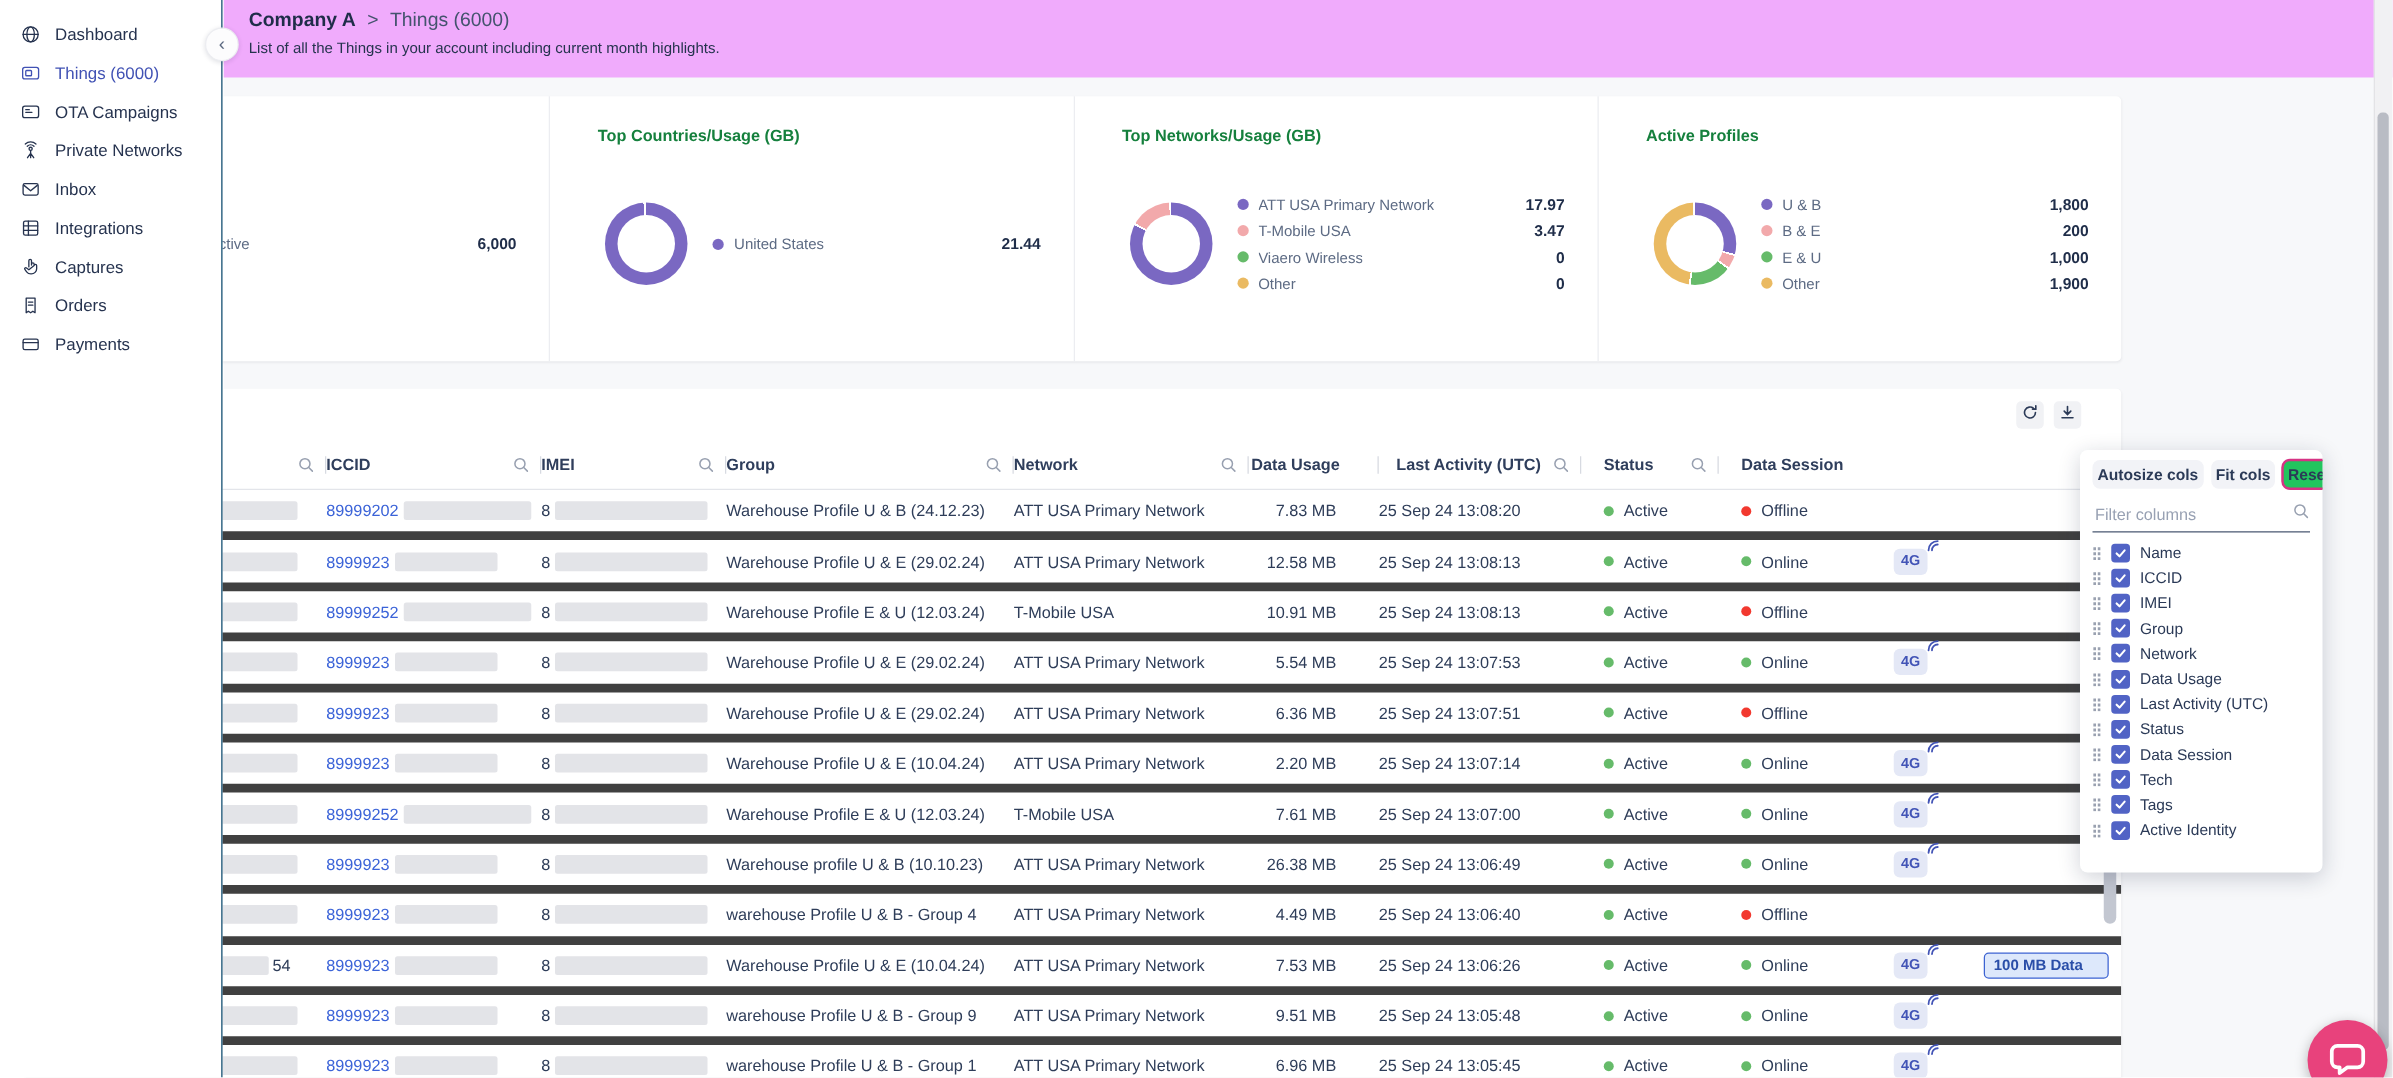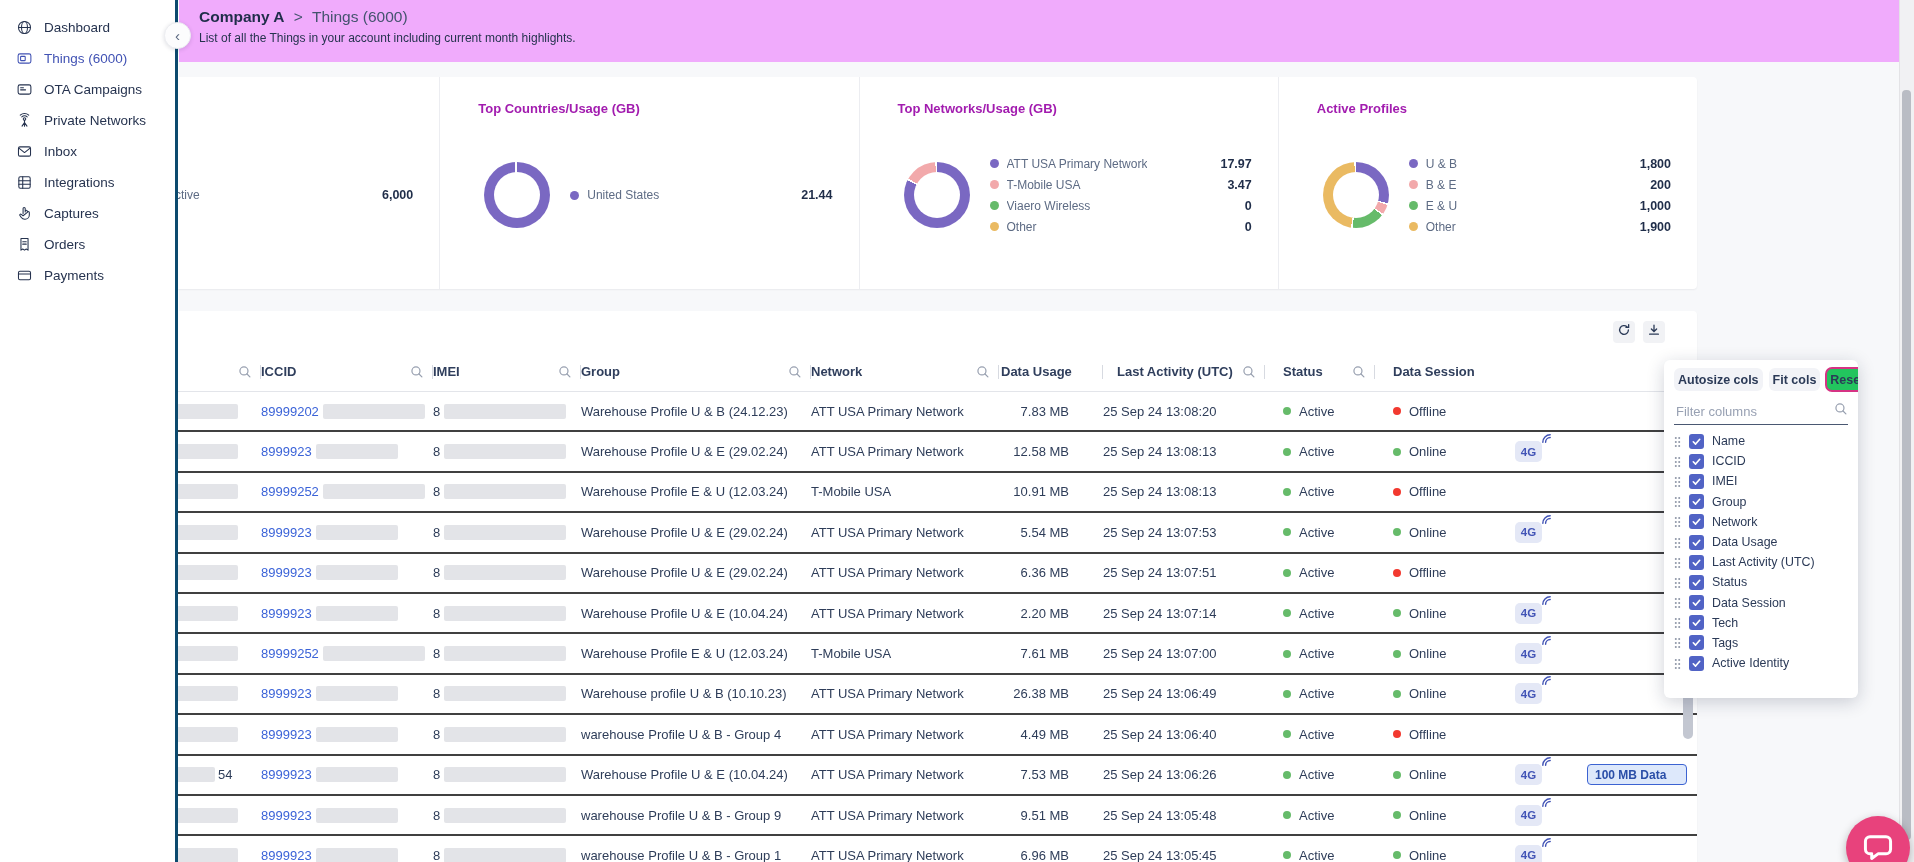--- a/index.html
+++ b/index.html
@@ -1,21 +1,21 @@
 <!DOCTYPE html>
 <html><head>
 <meta charset="utf-8">
 <style>
   html,body{margin:0;padding:0}
   body{width:1914px;height:862px;position:relative;overflow:hidden;background:#fff;
        font-family:"Liberation Sans",sans-serif;color:#25334e;-webkit-font-smoothing:antialiased}
 
   
   .sidebar{position:absolute;left:0;top:0;width:178px;height:862px;background:#fff;
-           border-right:3px solid #0c4a6e;box-sizing:border-box;padding-top:12px;z-index:3}
+           border-right:1px solid #0c4a6e;box-sizing:border-box;padding-top:12px;z-index:3}
   .side-item{display:flex;align-items:center;gap:11px;padding:7px 8px 7px 16px;
              font-size:13.5px;color:#26334f;cursor:pointer;white-space:nowrap}
   .side-item.active{color:#4152b4}
   .side-icon{display:flex}
   .side-icon svg{width:17px;height:17px;fill:none;stroke:currentColor;stroke-width:1.5;
                  stroke-linecap:round;stroke-linejoin:round}
   .collapse-btn{position:absolute;left:164px;top:22px;width:27px;height:27px;border-radius:50%;
                 background:#fcfcfd;border:1px solid #ecedf1;box-shadow:0 1px 4px rgba(20,30,60,.14);
                 color:#5a6880;font-size:15px;line-height:23px;text-align:center;z-index:6;cursor:pointer;padding:0}
 
@@ -26,21 +26,21 @@
   .bc-primary{font-weight:800;color:#1f2d49;cursor:pointer}
   .bc-sep{color:#44536e;margin:0 5px}
   .bc-secondary{color:#44536e}
   .subtitle{font-size:12px;color:#25334e;margin-top:5px}
 
   
   .cards{position:absolute;left:20px;top:77px;width:1677px;height:212px;background:#fff;border-radius:4px;
          box-shadow:0 1px 2px rgba(16,24,40,.06);display:grid;grid-template-columns:1fr 1fr 1fr 1fr}
   .card{box-sizing:border-box;padding:24px 26px 0 38px}
   .card + .card{border-left:1px solid #ecedf1}
-  .card-title{font-size:13px;font-weight:700;color:#a21caf}
+  .card-title{font-size:13px;font-weight:700;color:#15803d}
   .card-body{display:flex;align-items:center;margin-top:14px;gap:20px;height:130px}
   .donut{width:66px;height:66px;border-radius:50%;position:relative;flex:none;margin-left:6px}
   .donut::after{content:"";position:absolute;inset:10px;background:#fff;border-radius:50%}
   .legend{flex:1;min-width:0}
   .legend-row{display:flex;align-items:center;font-size:12px;color:#5d6b84;padding:3.5px 0;white-space:nowrap}
   .legend-dot{width:9px;height:9px;border-radius:50%;margin-right:8px;flex:none}
   .legend-label{overflow:hidden;text-overflow:ellipsis}
   .legend-val{margin-left:auto;font-weight:700;color:#1f2d49;font-size:12.5px;padding-left:12px}
 
   
@@ -55,21 +55,21 @@
         align-items:center;padding-left:9px;box-sizing:border-box}
   .thead{height:40px;border-bottom:1px solid #e3e5ea;font-size:13px;font-weight:700;color:#2f3e5c}
   .hcell,.cell{display:flex;align-items:center;min-width:0}
   .hsearch{margin-left:auto;display:flex;margin-right:8px}
   .hsearch svg,.msearch svg{width:14px;height:14px;fill:none;stroke:#98a0b0;stroke-width:1.4;stroke-linecap:round}
   .hsep{width:1px;height:14px;background:#d7dae1;margin-right:0}
   .hcell.no-search .hsep{margin-left:auto}
   .c-pad{padding-left:18px}
   .cb{width:15px;height:15px;border:1.5px solid #b6bcc8;border-radius:3px;background:#fff;flex:none;cursor:pointer}
 
-  .tbody .trow{height:40.4px;border-bottom:2px solid #404040;font-size:13px;color:#2e3d59;cursor:default}
+  .tbody .trow{height:40.4px;border-bottom:7px solid #404040;font-size:13px;color:#2e3d59;cursor:default}
   .redact{display:inline-block;height:15px;background:#e3e4e8;border-radius:2px;margin-left:4px;flex:none}
   .r-name{width:118px}
   .r-name.short{width:88px}
   .r-iccid{width:82px}
   .r-iccid.long{width:102px}
   .r-imei{width:122px}
   .tsuffix{margin-left:3px}
   .link{color:#3b63d8;text-decoration:none;cursor:pointer}
   .cell.c-usage{justify-content:flex-end;padding-right:34px}
   .dot{width:8px;height:8px;border-radius:50%;margin-right:8px;flex:none}

